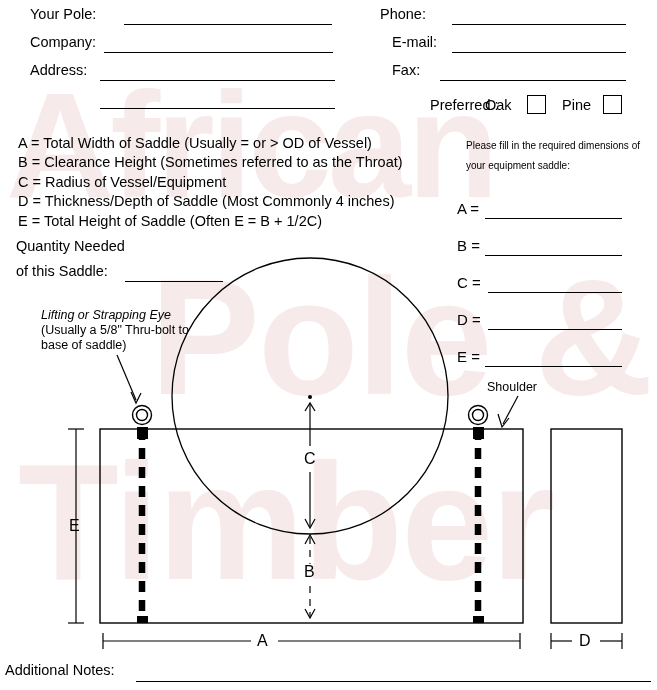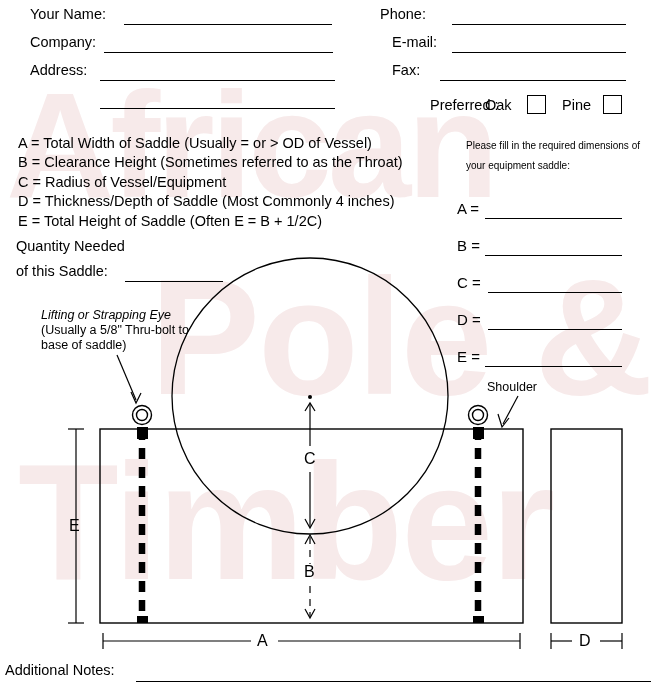--- a/index.html
+++ b/index.html
@@ -122,21 +122,21 @@
 <body>
 
 <div id="page">
 
   <div id="watermark">
     <div class="wm-text" id="wm-line1">African</div>
     <div class="wm-text" id="wm-line2">Pole &amp;</div>
     <div class="wm-text" id="wm-line3">Timber</div>
   </div>
 
-  <div class="abs lbl" style="left:30px; top:6px;">Your Name:</div>
+  <div class="abs lbl" style="left:30px; top:6px;">Your Pole:</div>
   <div class="rule" style="left:124px; top:24px; width:208px; height:0;"></div>
 
   <div class="abs lbl" style="left:30px; top:34px;">Company:</div>
   <div class="rule" style="left:104px; top:52px; width:229px; height:0;"></div>
 
   <div class="abs lbl" style="left:30px; top:62px;">Address:</div>
   <div class="rule" style="left:100px; top:80px; width:235px; height:0;"></div>
 
   <div class="rule" style="left:100px; top:108px; width:235px; height:0;"></div>
 

